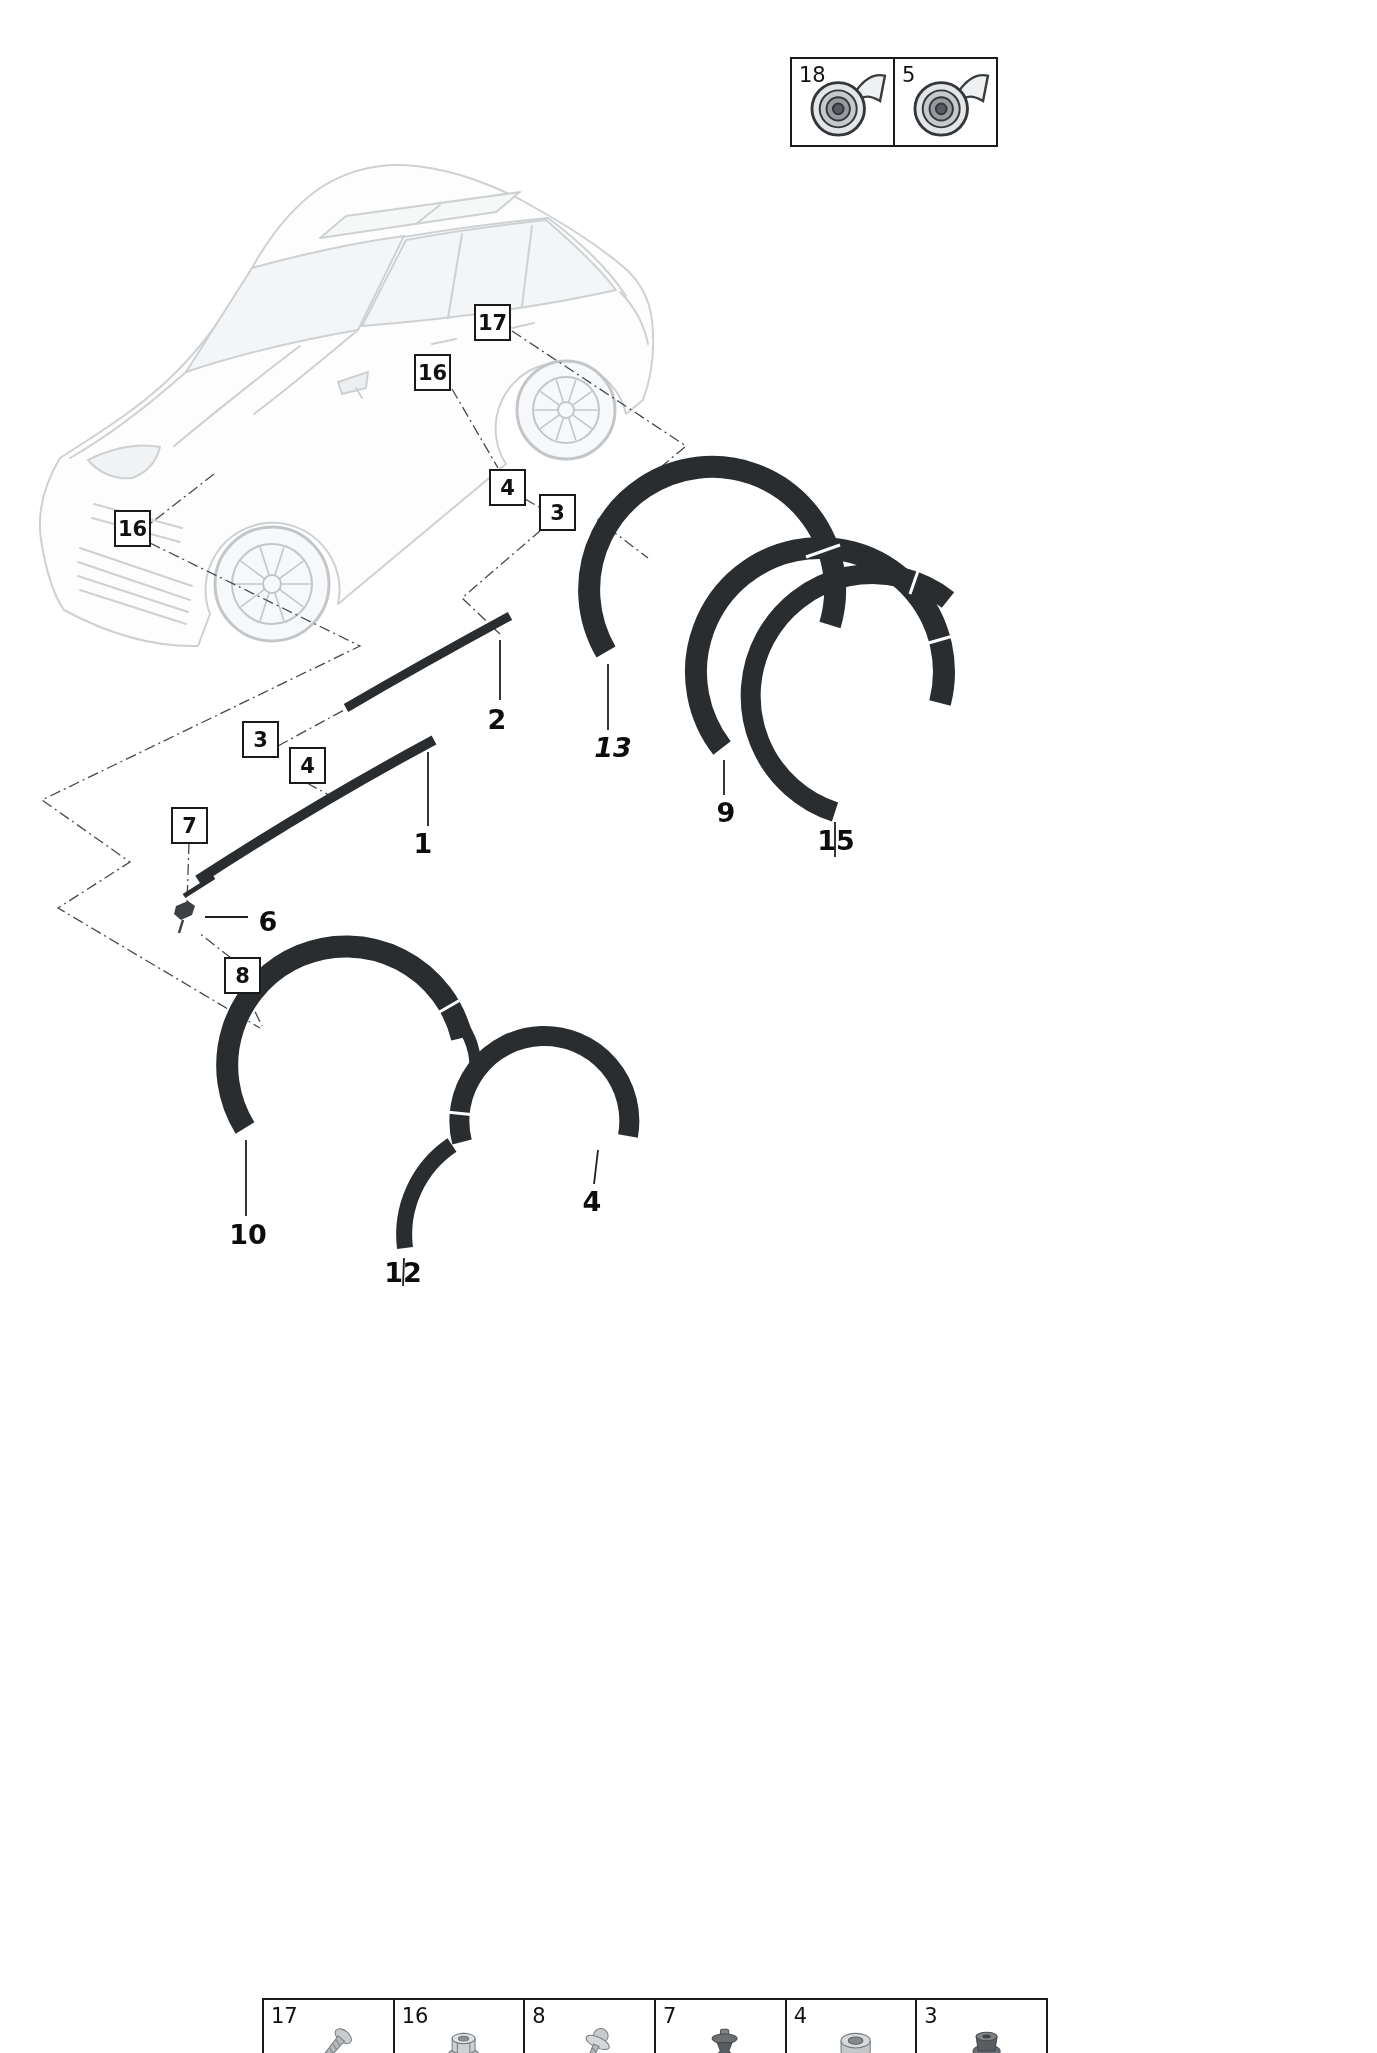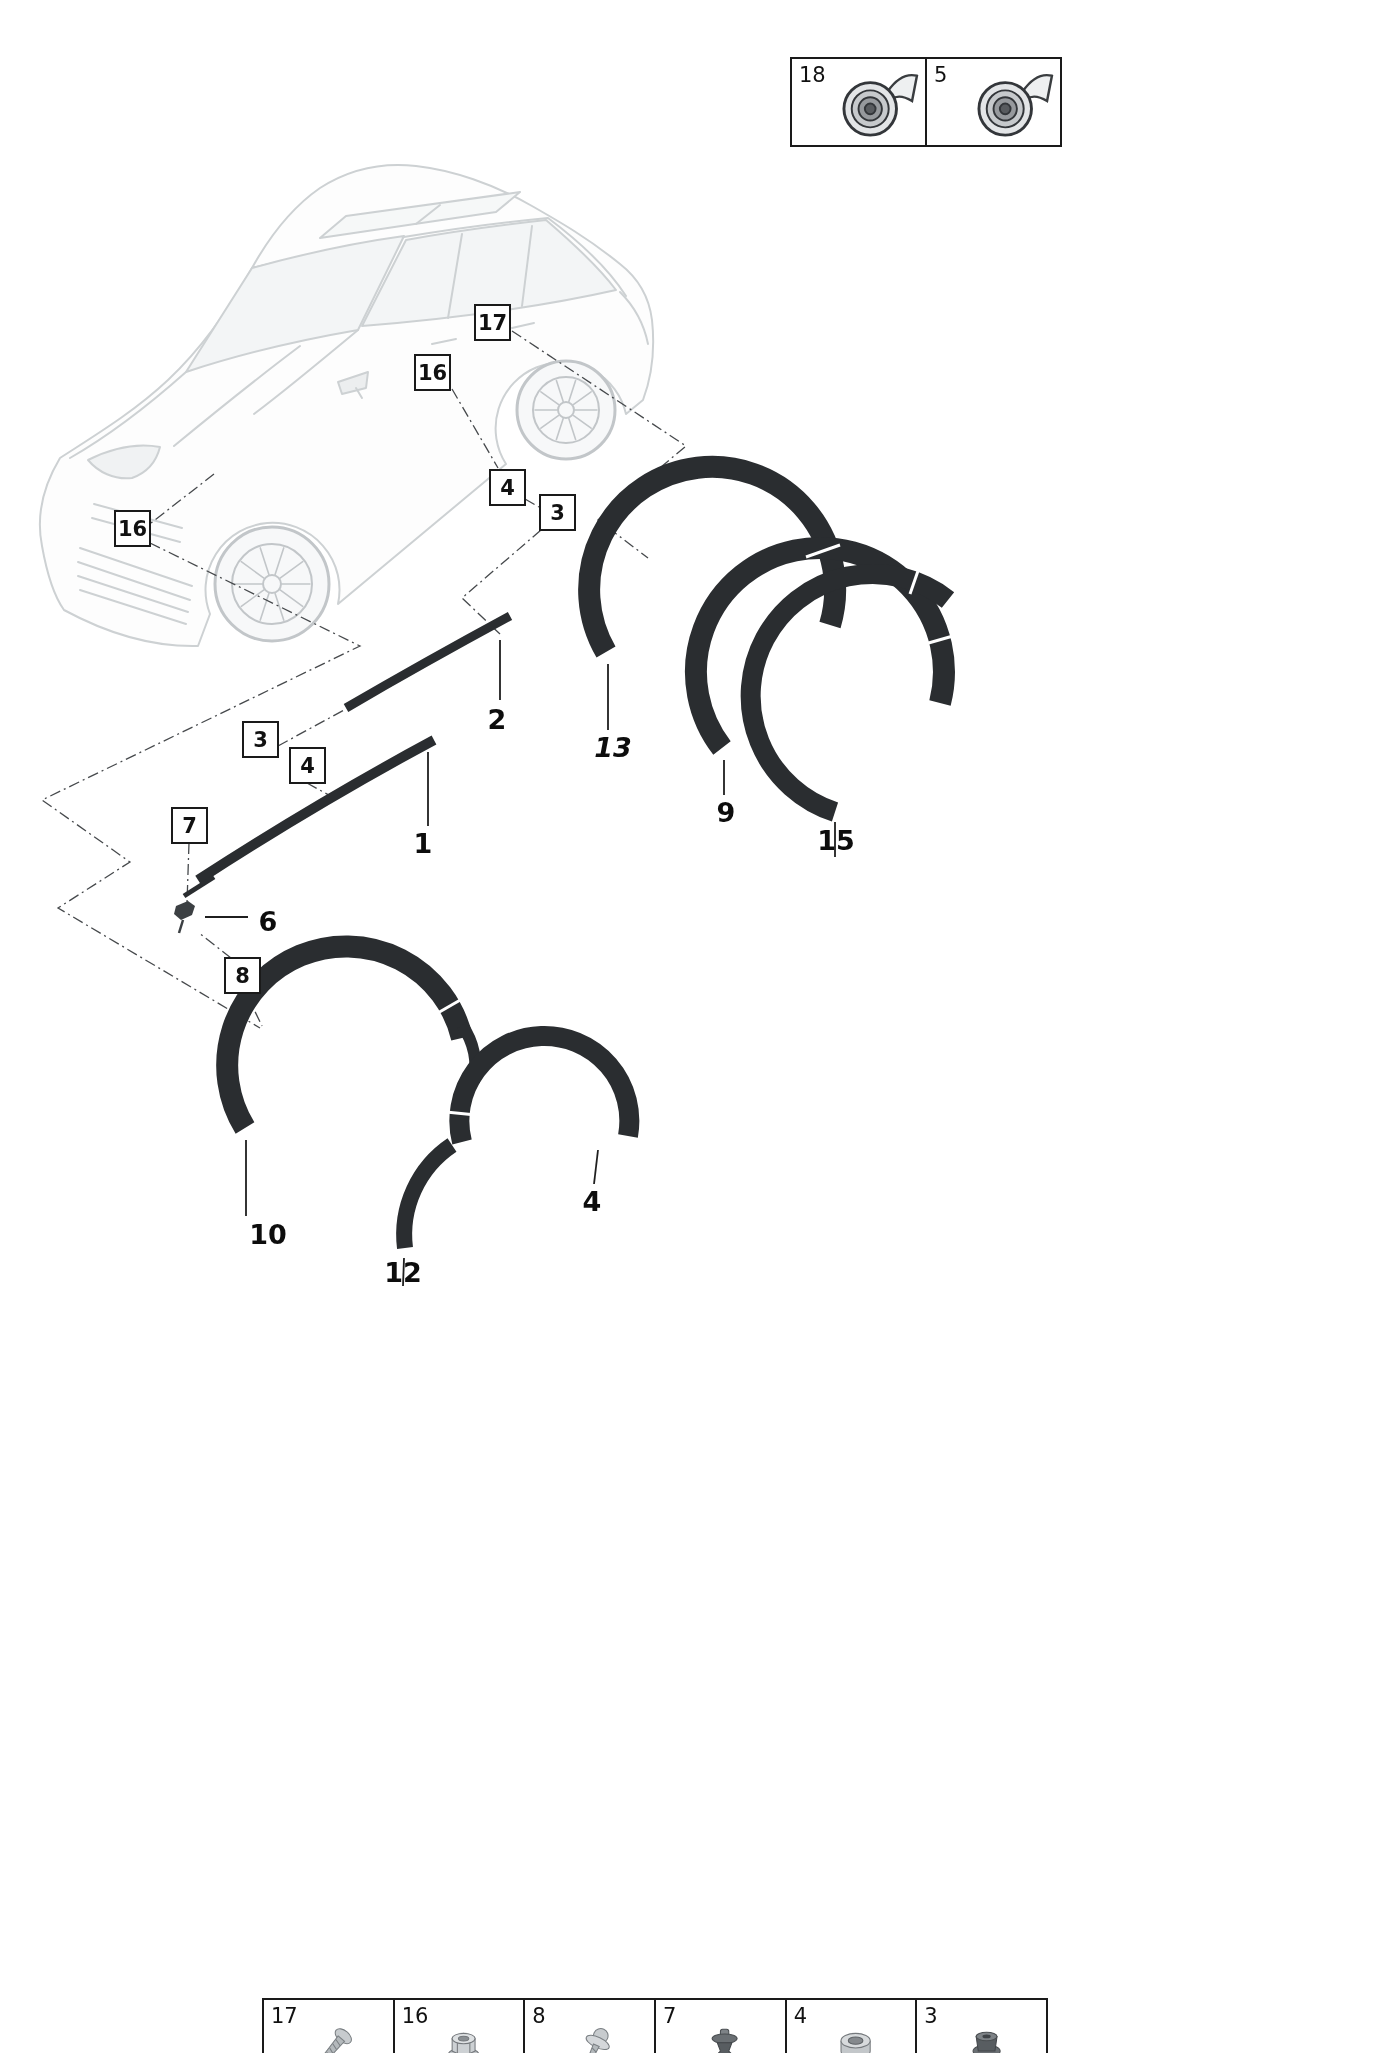--- a/index.html
+++ b/index.html
@@ -14,21 +14,21 @@
     position:absolute; width:37px; height:37px;
     border:2px solid #1a1a1a; background:#fff;
     display:flex; align-items:center; justify-content:center;
     font-size:21px; font-weight:bold; color:#111; cursor:pointer;
   }
   .part-label {
     position:absolute; transform:translate(-50%,-50%);
     font-size:27px; font-weight:bold; color:#0d0d0d; cursor:pointer;
   }
   .legend-top {
-    position:absolute; left:790px; top:57px; width:272px; height:90px;
+    position:absolute; left:790px; top:57px; width:208px; height:90px;
     border:2px solid #1a1a1a; background:#fff; display:flex;
   }
   .legend-top .cell { flex:1; position:relative; }
   .legend-top .cell + .cell { border-left:2px solid #1a1a1a; }
   .legend-num {
     position:absolute; left:7px; top:4px; font-size:21px; color:#111;
   }
   .legend-top svg { position:absolute; right:6px; bottom:5px; }
   .legend-bottom {
     position:absolute; left:262px; top:1998px; width:786px; height:84px;
@@ -148,21 +148,21 @@
   <div class="callout" style="left:539px; top:494px;">3</div>
   <div class="callout" style="left:114px; top:510px;">16</div>
   <div class="callout" style="left:242px; top:721px;">3</div>
   <div class="callout" style="left:289px; top:747px;">4</div>
   <div class="callout" style="left:171px; top:807px;">7</div>
   <div class="callout" style="left:224px; top:957px;">8</div>
 
   <div class="part-label" style="left:423px; top:843px;">1</div>
   <div class="part-label" style="left:497px; top:719px;">2</div>
   <div class="part-label" style="left:268px; top:921px;">6</div>
-  <div class="part-label" style="left:248px; top:1234px;margin-left:20px;">10</div>
+  <div class="part-label" style="left:248px; top:1234px;">10</div>
   <div class="part-label" style="left:592px; top:1201px;">4</div>
   <div class="part-label" style="left:403px; top:1272px;">12</div>
   <div class="part-label" style="left:613px; top:747px;font-style:italic;">13</div>
   <div class="part-label" style="left:726px; top:812px;">9</div>
   <div class="part-label" style="left:836px; top:840px;">15</div>
 
   <div class="legend-top">
     <div class="cell">
       <span class="legend-num">18</span>
       <svg width="82" height="72" viewBox="0 0 84 74">

